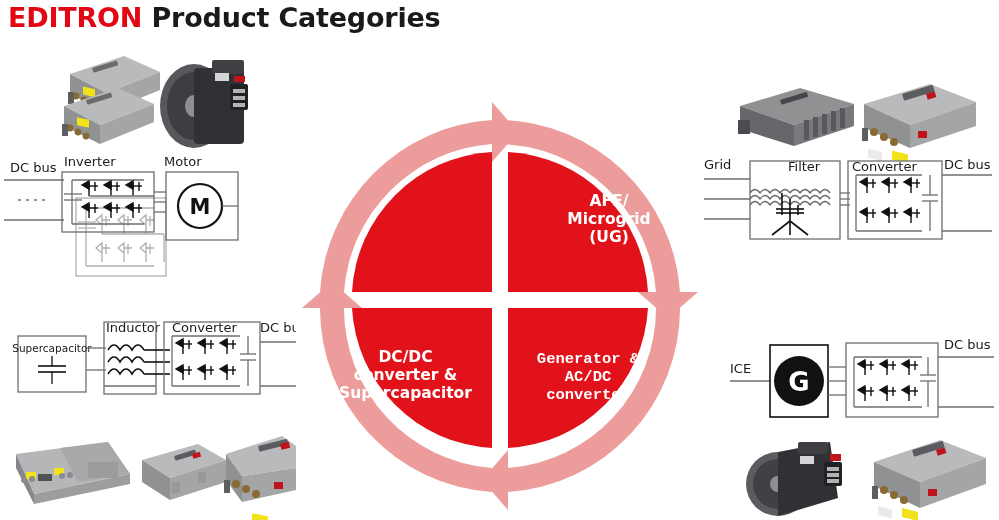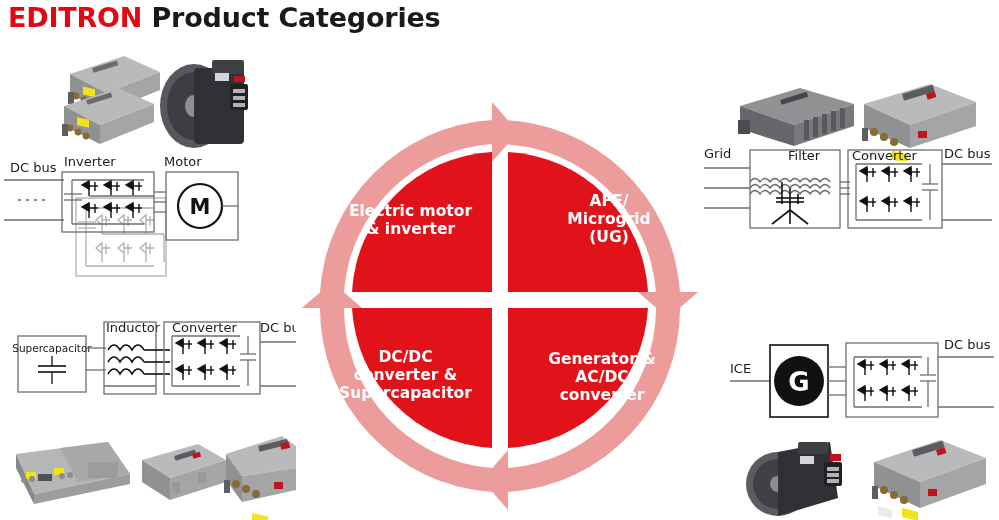--- a/index.html
+++ b/index.html
@@ -27,28 +27,28 @@
   .wheel svg{display:block;}
   .qlabel{
     position:absolute;color:#ffffff;font-weight:bold;
     text-align:center;line-height:1.17;
     font-size:15.5px;
     white-space:pre-line;
   }
   .q-tl{left:32px;top:106px;width:165px;}
   .q-tr{left:212px;top:96px;width:160px;padding-left:21px;}
   .q-bl{left:22px;top:252px;width:175px;}
-  .q-br{left:226px;top:254px;width:160px;}
+  .q-br{left:212px;top:254px;width:160px;font-family:Liberation Mono, monospace;}
 
   
   .sch{position:absolute;}
   .sch svg{display:block;}
 
   .sch-tl{left:4px;top:150px;}
-  .sch-tr{left:700px;top:140px;}
+  .sch-tr{left:700px;top:151px;}
   .sch-bl{left:4px;top:312px;}
   .sch-br{left:726px;top:325px;}
 
   
   .photos{position:absolute;}
   .ph-tl{left:52px;top:46px;}
   .ph-tr{left:722px;top:76px;}
   .ph-bl{left:2px;top:432px;}
   .ph-br{left:734px;top:436px;}
   .photos svg{display:block;}
@@ -108,22 +108,20 @@
       </g>
 
       <g>
         <path d="M 196 56 A 148 148 0 0 0 56 196 L 196 196 Z" fill="#E2121B"></path>
         <path d="M 212 56 A 148 148 0 0 1 352 196 L 212 196 Z" fill="#E2121B"></path>
         <path d="M 352 212 A 148 148 0 0 1 212 352 L 212 212 Z" fill="#E2121B"></path>
         <path d="M 196 352 A 148 148 0 0 1 56 212 L 196 212 Z" fill="#E2121B"></path>
       </g>
     </svg>
 
-    <div class="qlabel q-tl">Electric motor
-&amp; inverter</div>
     <div class="qlabel q-tr">AFE/
 Microgrid
 (UG)</div>
     <div class="qlabel q-bl">DC/DC
 converter &amp;
 Supercapacitor</div>
     <div class="qlabel q-br">Generator &amp;
 AC/DC
 converter</div>
   </div>

